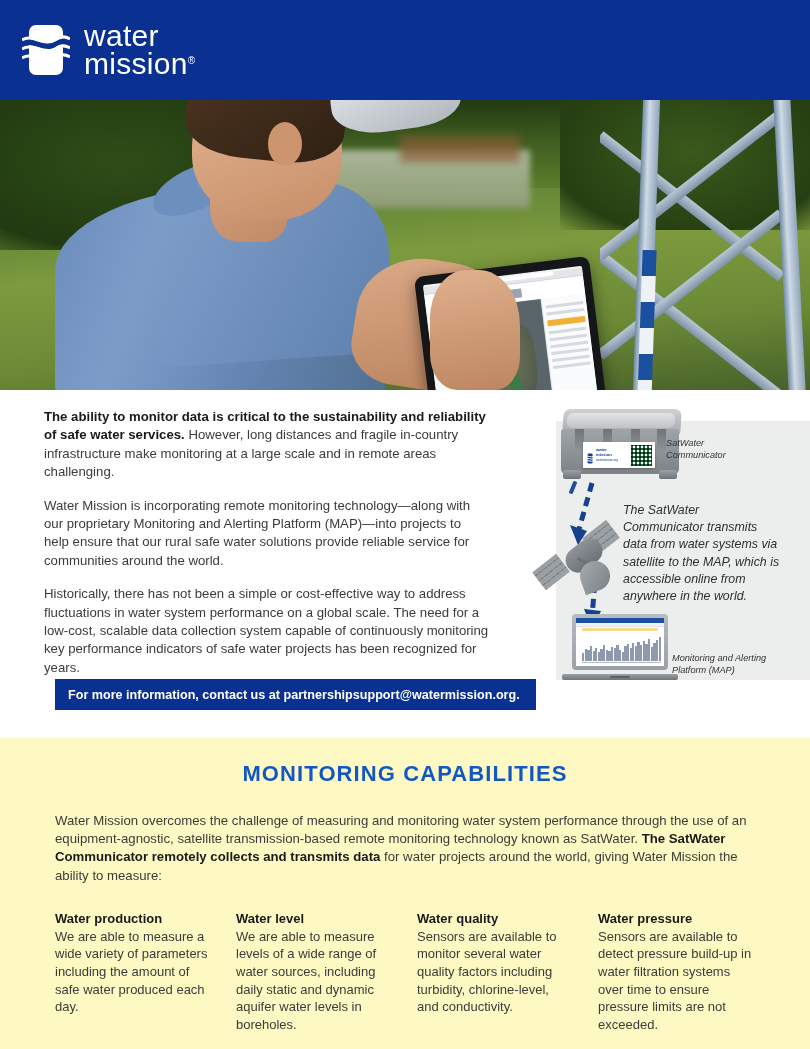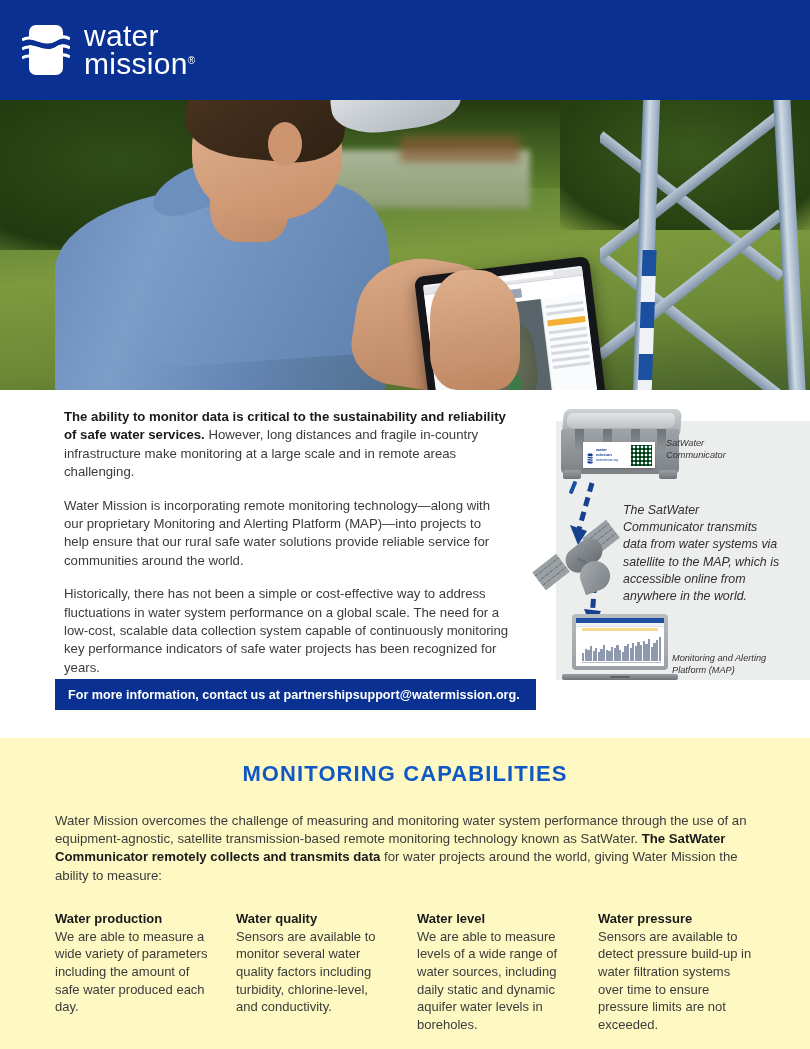--- a/index.html
+++ b/index.html
@@ -208,21 +208,21 @@
   }
 
   
   .content {
     position: relative;
     height: 348px;
     background: #ffffff;
   }
   .col-left {
     position: absolute;
-    left: 64px; top: 18px;
+    left: 44px; top: 18px;
     width: 445px;
   }
   .para {
     font-size: 13.2px;
     line-height: 18.4px;
     color: #3b3b3b;
     margin-bottom: 15px;
   }
   .para b { color: #1a1a1a; }
   .contact-bar {
@@ -614,25 +614,25 @@
   <div class="caps-title">MONITORING CAPABILITIES</div>
   <div class="caps-intro">
     <span>Water Mission overcomes the challenge of measuring and monitoring water system performance through the use of an equipment-agnostic, satellite transmission-based remote monitoring technology known as SatWater. </span><b>The SatWater Communicator remotely collects and transmits data</b><span> for water projects around the world, giving Water Mission the ability to measure:</span>
   </div>
   <div class="caps-grid">
     <div class="cap-col">
       <div class="cap-h">Water production</div>
       <div class="cap-t">We are able to measure a wide variety of parameters including the amount of safe water produced each day.</div>
     </div>
     <div class="cap-col">
+      <div class="cap-h">Water level</div>
+      <div class="cap-t">We are able to measure levels of a wide range of water sources, including daily static and dynamic aquifer water levels in boreholes.</div>
+    </div>
+    <div class="cap-col">
       <div class="cap-h">Water quality</div>
       <div class="cap-t">Sensors are available to monitor several water quality factors including turbidity, chlorine-level, and conductivity.</div>
-    </div>
-    <div class="cap-col">
-      <div class="cap-h">Water level</div>
-      <div class="cap-t">We are able to measure levels of a wide range of water sources, including daily static and dynamic aquifer water levels in boreholes.</div>
     </div>
     <div class="cap-col">
       <div class="cap-h">Water pressure</div>
       <div class="cap-t">Sensors are available to detect pressure build-up in water filtration systems over time to ensure pressure limits are not exceeded.</div>
     </div>
   </div>
 </div>
 
 </body></html>

